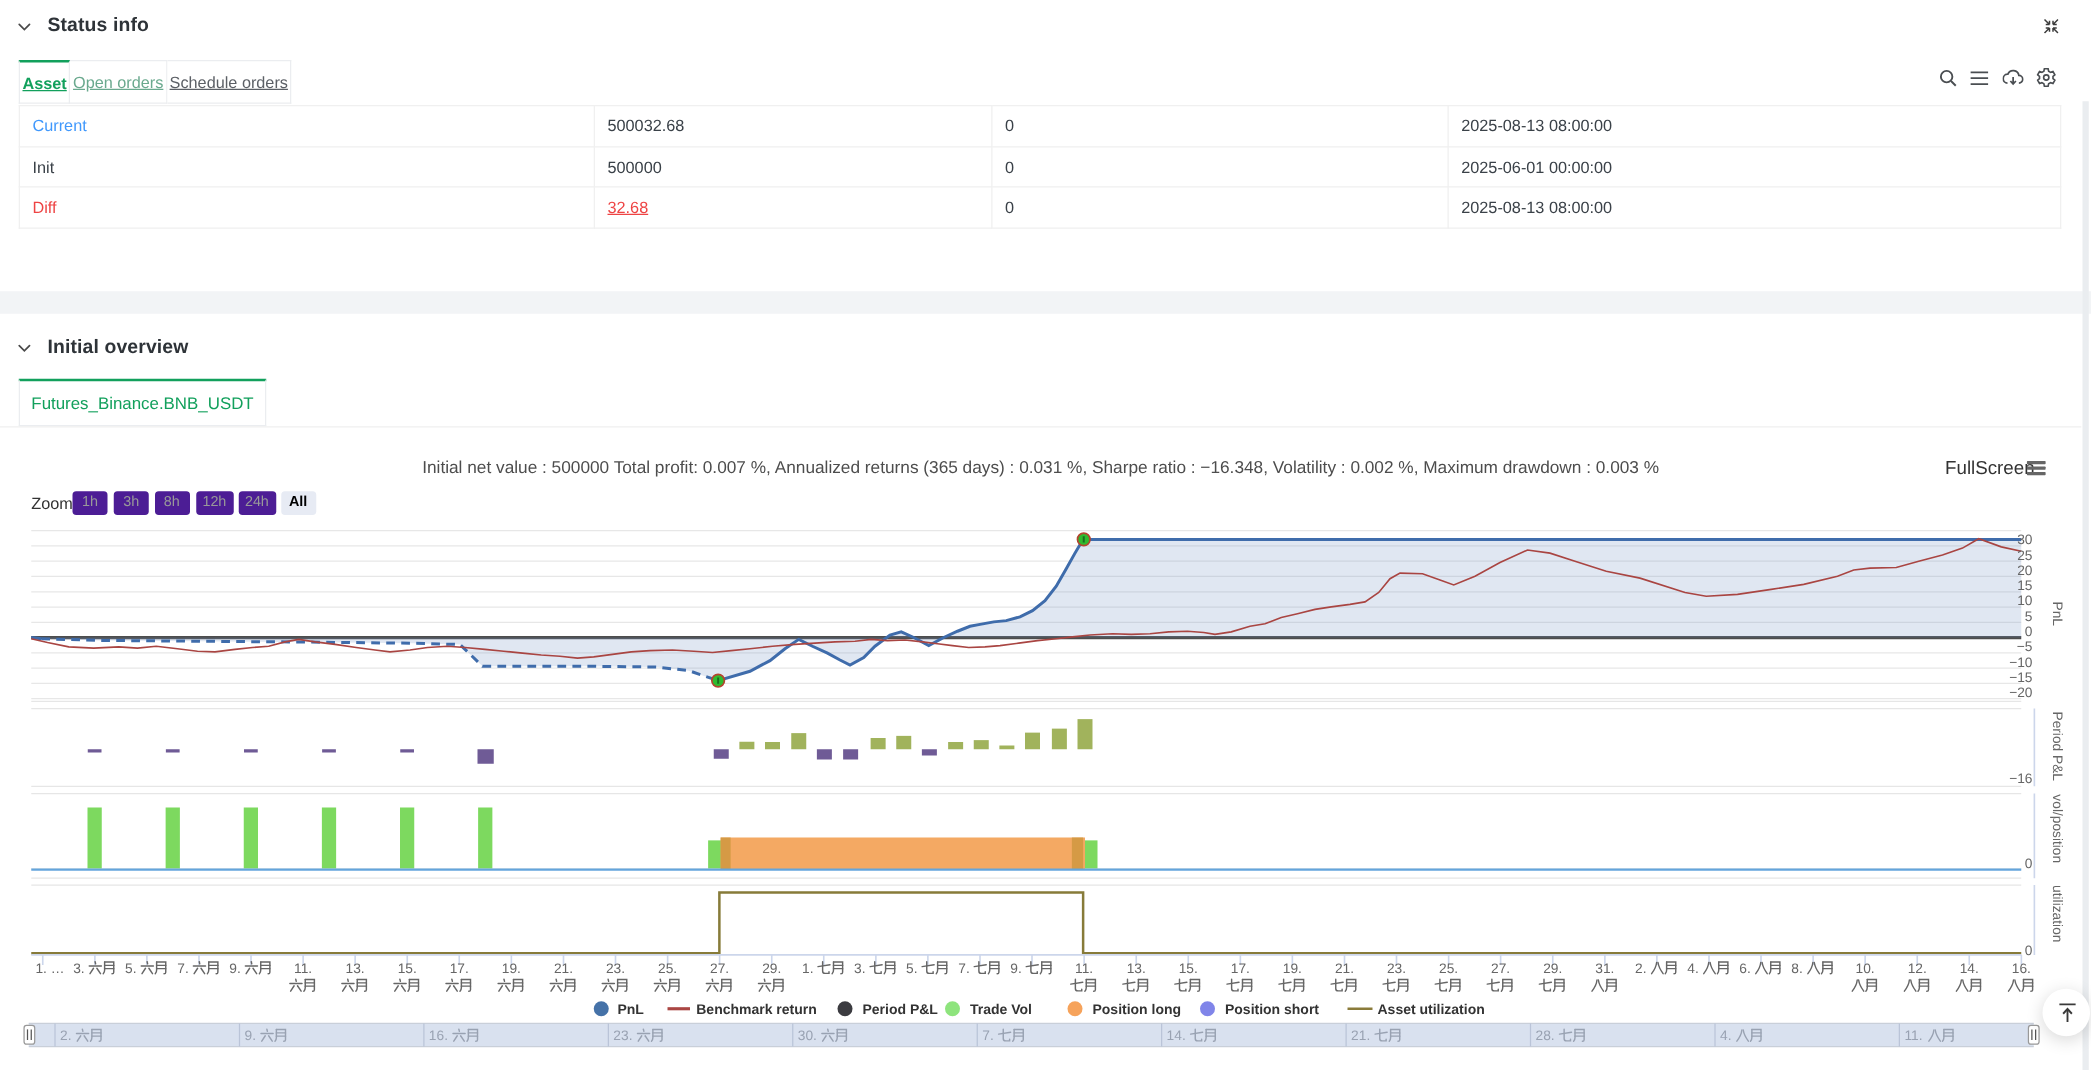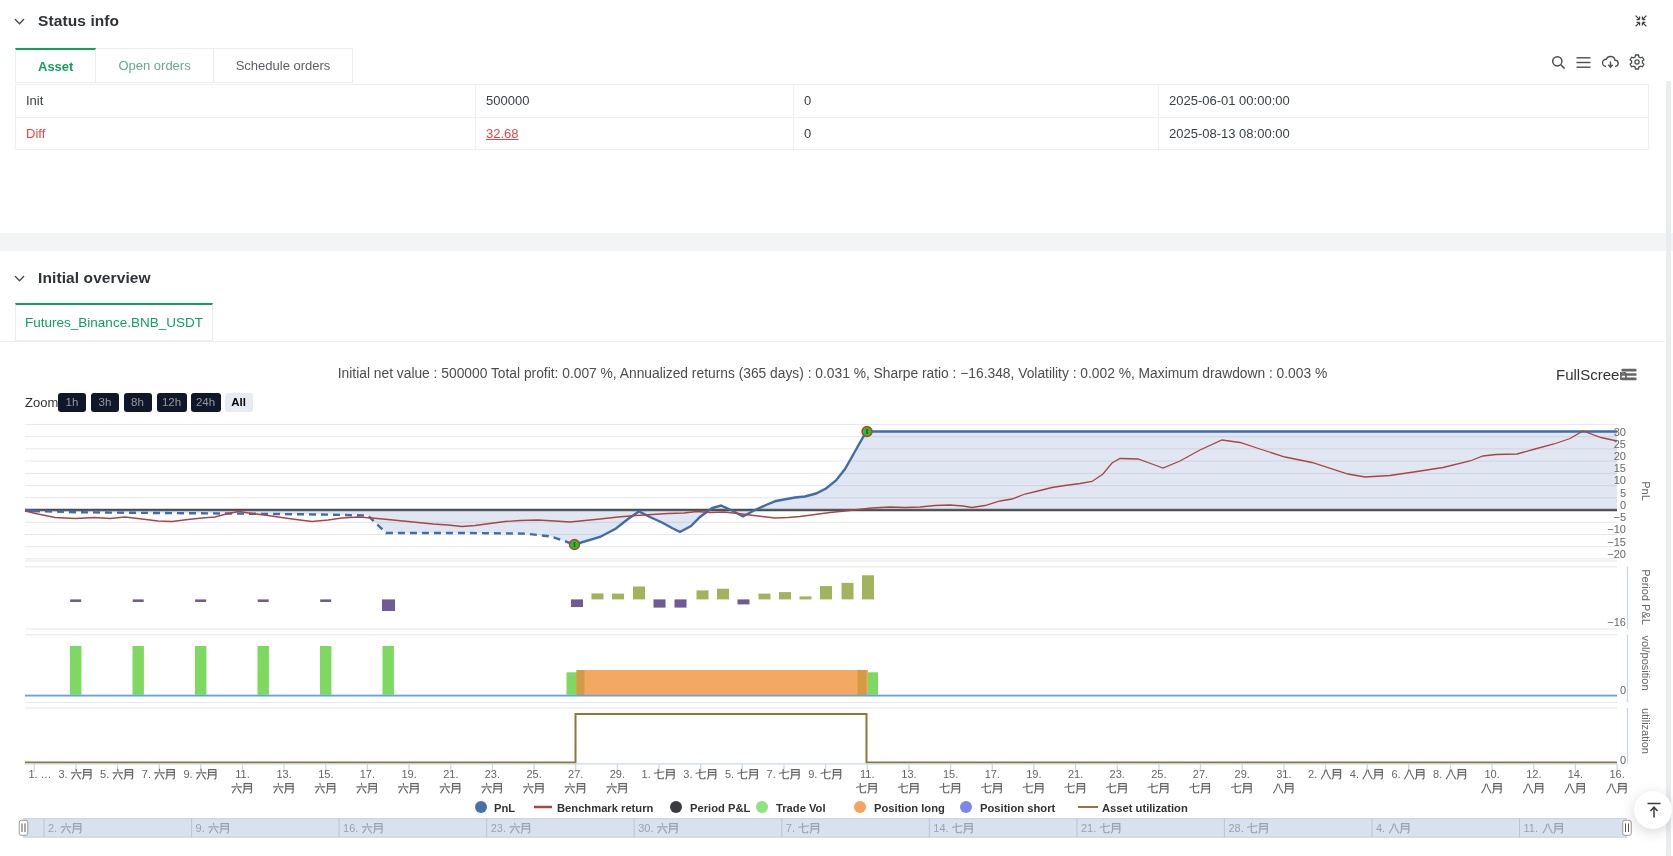--- a/index.html
+++ b/index.html
@@ -3,25 +3,25 @@
 <style>
 * { margin:0; padding:0; box-sizing:border-box; }
 html,body { width:1673px; height:856px; background:#fff; font-family:"Liberation Sans", sans-serif; overflow:hidden; position:relative; }
 .abs { position:absolute; }
 .sechead { font-size:15.5px; font-weight:700; color:#2e3338; letter-spacing:0.1px; }
 .chev { width:11px; height:11px; }
 table.t { border-collapse:collapse; width:1633px; font-size:13px; color:#3a4148; table-layout:fixed; }
 table.t th, table.t td { border:1px solid #f0f0f0; padding:0 10px; height:32.5px; text-align:left; font-weight:normal; }
 table.t th { background:#fafafa; font-weight:700; color:#333; }
 .tabs1 { position:absolute; left:15px; top:48px; height:35px; display:flex; font-size:13px; }
-.tab1 { border:1px solid #ebedf0; border-left:none; padding:0 22px; display:flex; align-items:center; background:#fff; color:#5c6066; position:relative; }
+.tab1 { border:1px solid #ebedf0; border-left:none; padding:0 2px; display:flex; align-items:center; background:#fff; color:#5c6066; position:relative;text-decoration:underline; }
 .tab1.first { border-left:1px solid #ebedf0; }
 .tab1.active { color:#12a05c; font-weight:700; border-top:2px solid #12a05c; }
 .icons { position:absolute; top:54px; right:28px; display:flex; gap:10.5px; align-items:center; }
-.zoombtn { position:absolute; top:392.5px; height:19.5px; border-radius:3px; background:#0f172a; color:#999; font-size:11.5px; display:flex; align-items:center; justify-content:center; }
+.zoombtn { position:absolute; top:392.5px; height:19.5px; border-radius:3px; background:#4c1d95; color:#999; font-size:11.5px; display:flex; align-items:center; justify-content:center; }
 </style></head>
 <body>
 
 <svg class="abs chev" style="left:14px;top:16px;" viewBox="0 0 12 12">
     <path d="M1.5 3.8 L6 8.4 L10.5 3.8" fill="none" stroke="#4a4a4a" stroke-width="1.5" stroke-linecap="round"></path>
   </svg>
 <div class="abs sechead" style="left:38px;top:12px;">Status info</div>
 
 <svg class="abs" style="left:1635px;top:14.5px;" width="12" height="12" viewBox="0 0 12 12">
 <g stroke="#3c3c3c" stroke-width="1.2" fill="none">
@@ -61,20 +61,26 @@
 </div>
 
 <table class="t abs" style="left:15px;top:84px;">
 <colgroup>
       <col style="width:460px">
       <col style="width:318px">
       <col style="width:365px">
       <col style="width:490px">
     </colgroup>
 <tbody>
+<tr>
+        <td style="color:#4098fc;">Current</td>
+        <td>500032.68</td>
+        <td>0</td>
+        <td>2025-08-13 08:00:00</td>
+      </tr>
 <tr>
         <td>Init</td>
         <td>500000</td>
         <td>0</td>
         <td>2025-06-01 00:00:00</td>
       </tr>
 <tr>
         <td style="color:#ee4444;">Diff</td>
         <td style="color:#ee4444;text-decoration:underline;">32.68</td>
         <td>0</td>

